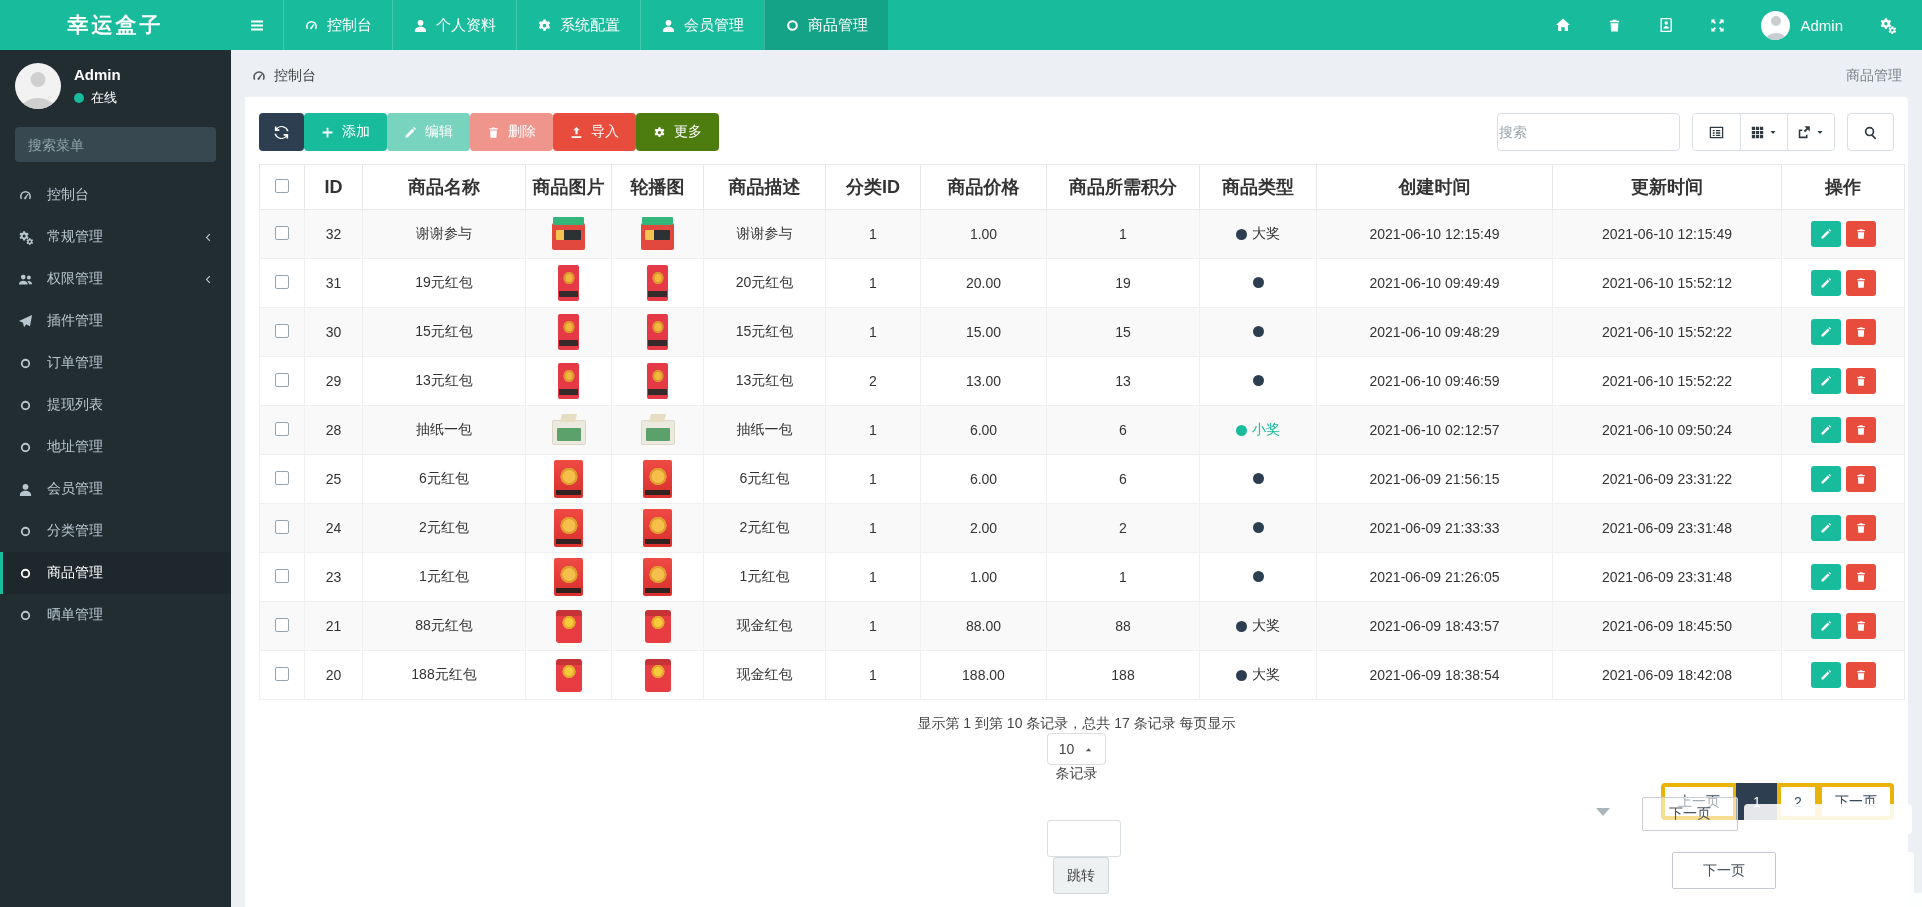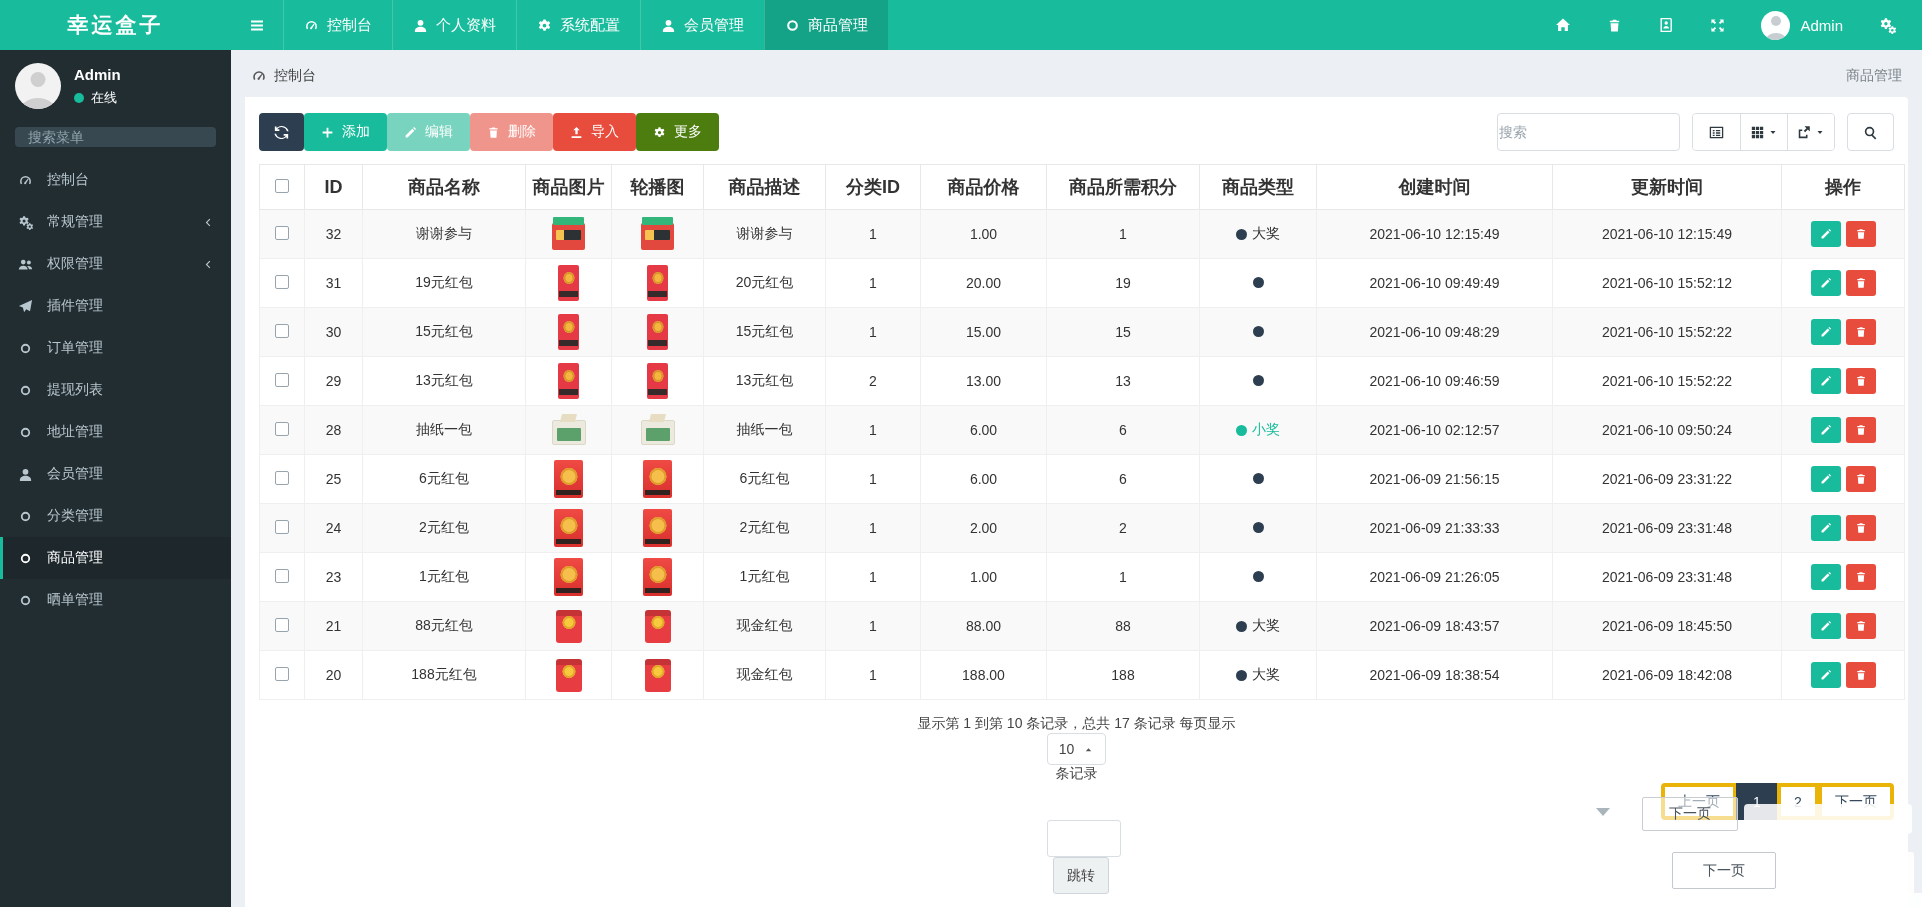--- a/index.html
+++ b/index.html
@@ -30,21 +30,21 @@
 
   
   .sidebar { position:absolute; top:50px; left:0; bottom:0; width:231px; background:#222d32; z-index:10; }
   .user-panel { display:flex; align-items:center; gap:13px; padding:13px 15px 11px; }
   .user-avatar { width:46px; height:46px; border-radius:50%; background:#f2f2f2; position:relative; overflow:hidden; flex:none; }
   .user-avatar::before { content:""; position:absolute; top:9px; left:50%; transform:translateX(-50%); width:15px; height:15px; border-radius:50%; background:#cfcfcf; }
   .user-avatar::after { content:""; position:absolute; bottom:-9px; left:50%; transform:translateX(-50%); width:32px; height:20px; border-radius:50%; background:#cfcfcf; }
   .user-name { color:#fff; font-weight:bold; font-size:15px; margin-bottom:6px; }
   .user-status { color:#fff; font-size:13px; display:flex; align-items:center; gap:7px; }
   .status-dot { width:10px; height:10px; border-radius:50%; background:#18bc9c; display:inline-block; }
-  .sidebar-search { margin:7px 15px 12px; height:20px; display:flex; background:#374850; border-radius:4px; overflow:hidden; }
+  .sidebar-search { margin:7px 15px 12px; height:35px; display:flex; background:#374850; border-radius:4px; overflow:hidden; }
   .sidebar-search input { flex:1; background:transparent; border:none; outline:none; color:#ccc; padding:0 13px; font-size:14px; font-family:inherit; }
   .sidebar-search input::placeholder { color:#90a4ad; }
   .menu { list-style:none; }
   .menu-item { height:42px; display:flex; align-items:center; gap:12px; padding:0 14px 0 13px; color:#b8c7ce; font-size:14px; cursor:pointer; border-left:3px solid transparent; }
   .menu-item .ic { width:19px; color:#b8c7ce; flex:none; justify-content:center; }
   .menu-item.active { background:#1e282c; color:#fff; border-left-color:#18bc9c; }
   .menu-item.active .ic { color:#fff; }
   .menu-chevron { margin-left:auto; color:#8b9ba3; }
 
   

